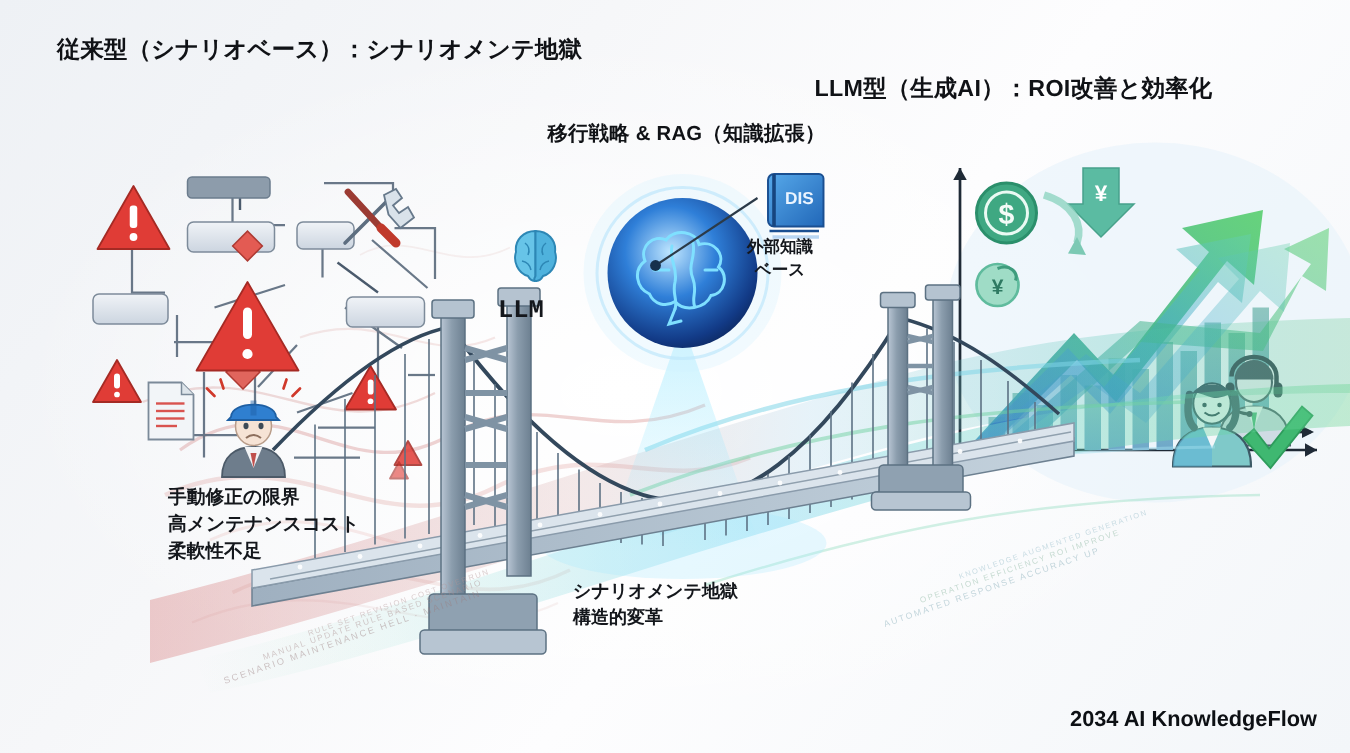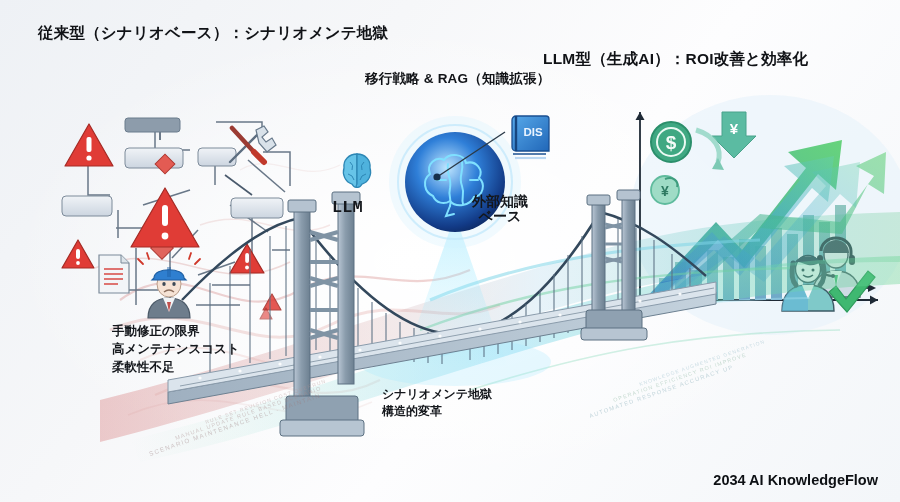--- a/index.html
+++ b/index.html
@@ -12,31 +12,31 @@
     position:relative;width:900px;height:502px;overflow:hidden;
     background:
       radial-gradient(ellipse 560px 330px at 46% 52%, #ffffff 0%, rgba(255,255,255,0) 72%),
       linear-gradient(128deg,#eef1f5 0%,#f6f7f9 32%,#fdfdfe 58%,#f3f6f9 100%);
   }
 
   
   .hd{position:absolute;color:#101216;font-weight:bold;letter-spacing:.2px;white-space:nowrap;}
   #title-left{left:38px;top:23px;font-size:15.5px;}
   #title-right{left:543px;top:23px;font-size:15.5px;margin-top:26px;}
-  #title-center{left:365px;top:70px;font-size:13.5px;}
+  #title-center{left:365px;top:80px;font-size:13.5px;}
 
   .blk{position:absolute;color:#14171c;font-weight:bold;font-size:12.5px;line-height:18px;white-space:nowrap;}
   #labels-left{left:112px;top:322px;}
   #labels-right{left:696px;top:322px;}
   #labels-bridge{left:382px;top:386px;font-size:12px;line-height:17px;}
   #footer{position:absolute;right:22px;bottom:14px;font-size:14.5px;font-weight:bold;color:#0d1014;white-space:nowrap;}
 
   .cap{position:absolute;text-align:center;font-weight:bold;color:#14171c;white-space:nowrap;}
   #cap-llm{left:332px;top:198px;font-size:17px;font-family:Liberation Mono, monospace;}
-  #cap-kb{left:472px;top:158px;font-size:14px;line-height:15px;margin-top:36px;}
+  #cap-kb{left:498px;top:158px;font-size:11px;line-height:15px;}
 
   svg{position:absolute;left:0;top:0;}
   .lyr{position:absolute;left:0;top:0;width:900px;height:502px;}
 </style>
 </head>
 <body>
 
 <div id="canvas">
 
   <svg class="lyr" viewBox="0 0 900 502">

